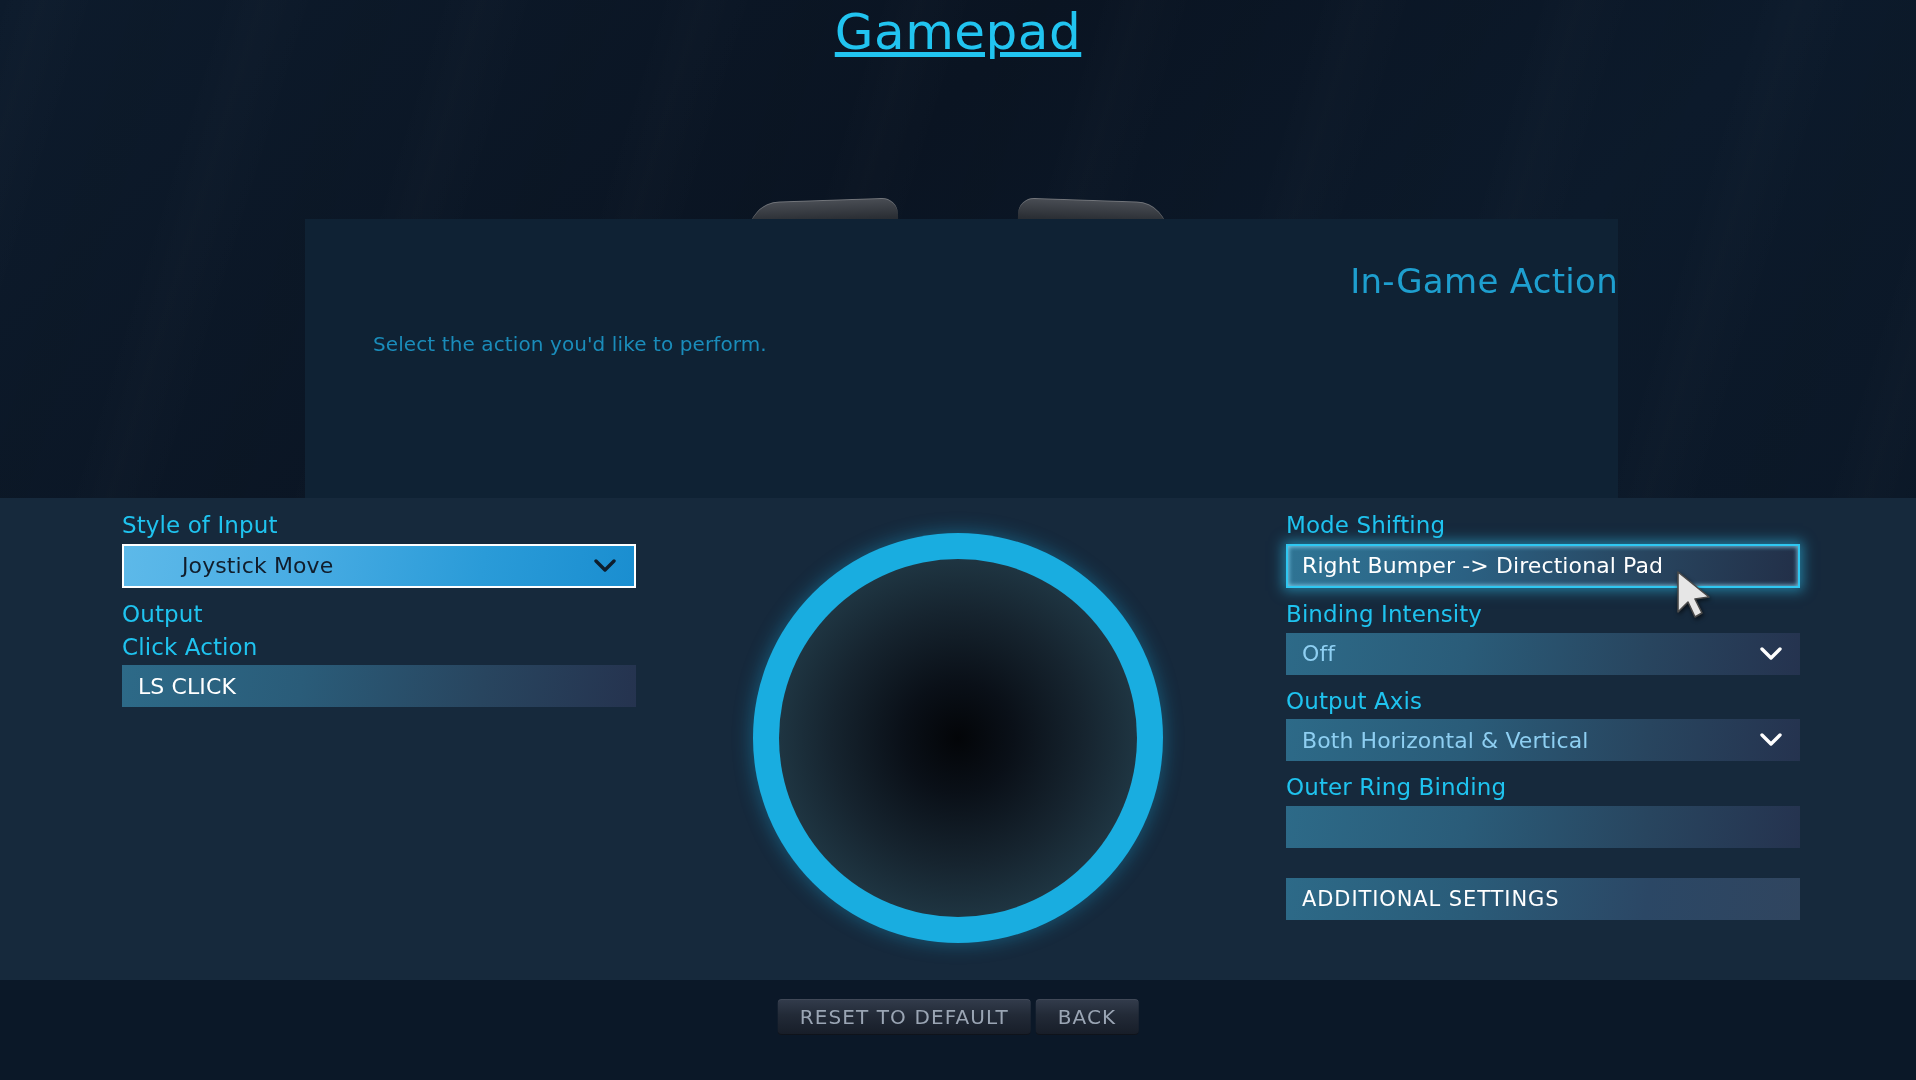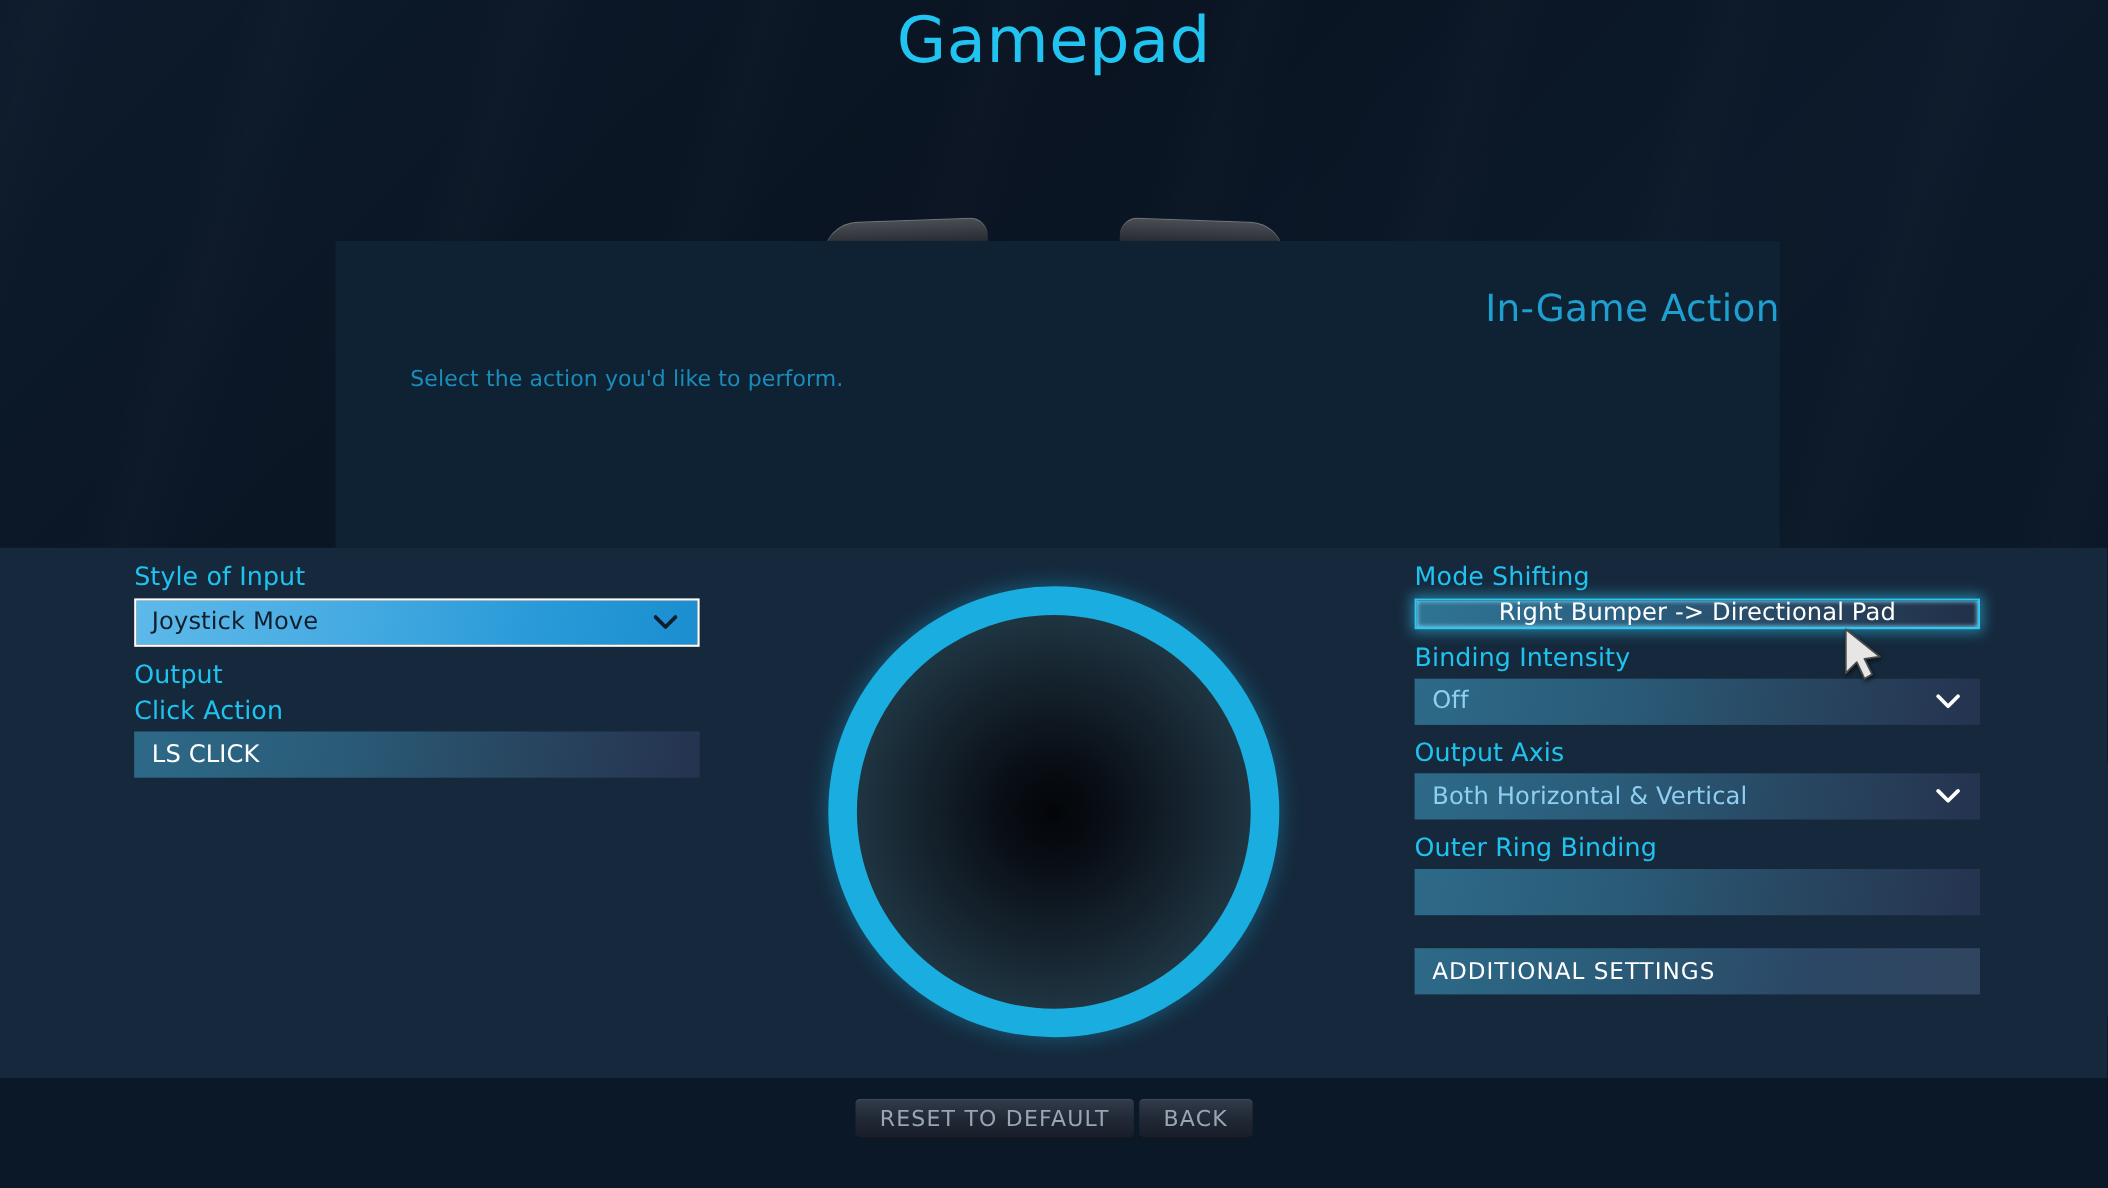--- a/index.html
+++ b/index.html
@@ -36,25 +36,26 @@
   }
 
   
   .header {
     position: absolute;
     top: 0; left: 0; right: 0;
     text-align: center;
     padding-top: 6px;
   }
   .app-title {
-    font-size: 58px;
+    font-size: 50px;
     font-weight: 400;
     color: #21c4f0;
     letter-spacing: 0.5px;
     line-height: 1.05;
+    text-decoration: underline;
   }
   .app-subtitle {
     font-size: 19px;
     color: #23b7e4;
     margin-top: 2px;
     letter-spacing: 0.2px;
   }
 
   
   .controller {
@@ -159,31 +160,30 @@
   }
   .chevron svg { display: block; }
 
   
   .field.selected {
     background: linear-gradient(100deg, #5db9e9 0%, #48ace3 35%, #2a9bd8 70%, #1a8ed0 100%);
     border: 2px solid #ffffff;
     height: 44px;
     padding: 0 14px;
   }
-  .field.selected .field-value { color: #111d2b; }
+  .field.selected .field-value { color: #111d2b; margin-left: 44px; }
 
   
   .field.glow {
     background: linear-gradient(100deg, #2f7494 0%, #2b6183 35%, #28455f 70%, #222f48 100%);
     border: 2px solid #2fc7f1;
-    height: 28px;
+    height: 44px;
     padding: 0 14px;
     box-shadow: 0 0 12px 3px rgba(45,190,235,0.55),
                 0 0 4px 1px rgba(140,225,255,0.75) inset;
-    justify-content: center;
   }
   .field.glow .field-value { color: #ffffff; }
 
   
   .field.plain .field-value { color: #ffffff; }
 
   
   .field.empty { }
 
   

